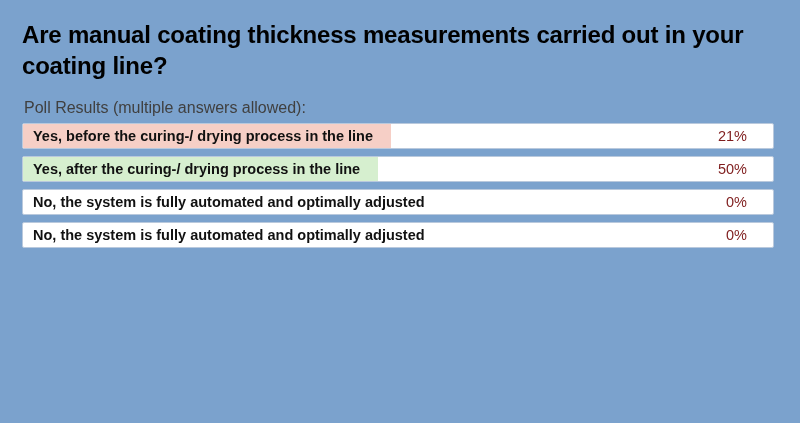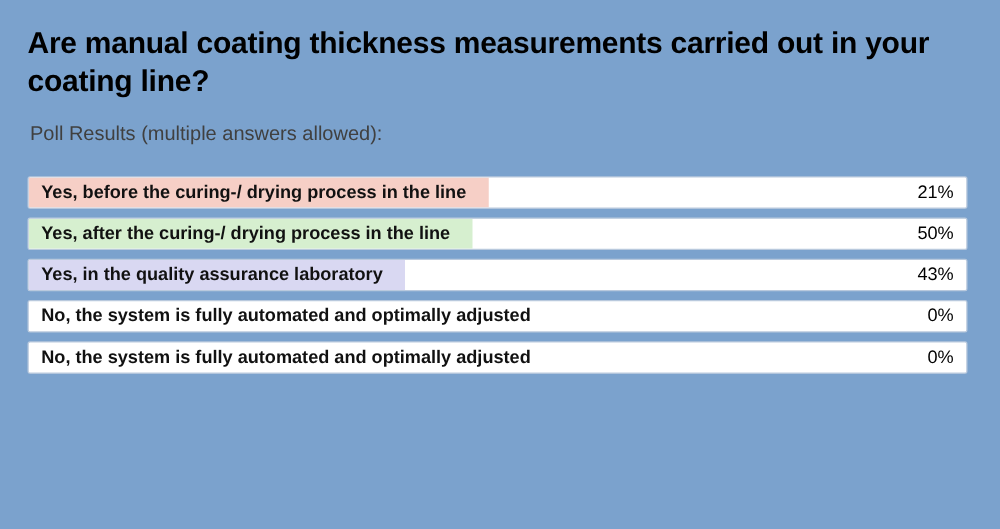--- a/index.html
+++ b/index.html
@@ -29,21 +29,21 @@
     margin: 6px 0 0 0;
     max-width: 740px;
   }
   .subtitle {
     color: #404040;
     font-size: 16px;
     font-weight: normal;
     margin: 18px 0 0 2px;
   }
   .poll-list {
-    margin-top: 24px;
+    margin-top: 6px;
     width: 752px;
     text-align: right;
   }
   .poll-row {
     position: relative;
     display: flex;
     align-items: center;
     justify-content: space-between;
     height: 26px;
     background: #ffffff;
@@ -67,22 +67,22 @@
     font-weight: bold;
     color: #111111;
     padding-left: 10px;
     white-space: nowrap;
   }
   .poll-value {
     position: relative;
     z-index: 1;
     font-size: 14.5px;
     font-weight: normal;
-    color: #000000;
-    padding-right: 10px;
+    color: #7f1d1d;
+    padding-right: 26px;
     white-space: nowrap;
   }
   .poll-row.zero .poll-label {
     font-weight: bold;
   }
 </style>
 </head>
 <body style="background: rgb(123, 162, 205);">
 
 <div class="slide">
@@ -98,25 +98,20 @@
       <span class="poll-label">Yes, before the curing-/ drying process in the line</span>
       <span class="poll-value">21%</span>
     </div>
 
     <div class="poll-row">
       <div class="poll-fill" style="width: 355.141px; background: rgb(214, 239, 207);"></div>
       <span class="poll-label">Yes, after the curing-/ drying process in the line</span>
       <span class="poll-value">50%</span>
     </div>
 
-    <div class="poll-row">
-      <div class="poll-fill" style="width: 301.188px; background: rgb(217, 216, 242);"></div>
-      <span class="poll-label">Yes, in the quality assurance laboratory</span>
-      <span class="poll-value">43%</span>
-    </div>
 
     <div class="poll-row zero">
       <div class="poll-fill" style="width: 0px; background: rgb(255, 255, 255);"></div>
       <span class="poll-label">No, the system is fully automated and optimally adjusted</span>
       <span class="poll-value">0%</span>
     </div>
 
     <div class="poll-row zero">
       <div class="poll-fill" style="width: 0px; background: rgb(255, 255, 255);"></div>
       <span class="poll-label">No, the system is fully automated and optimally adjusted</span>

